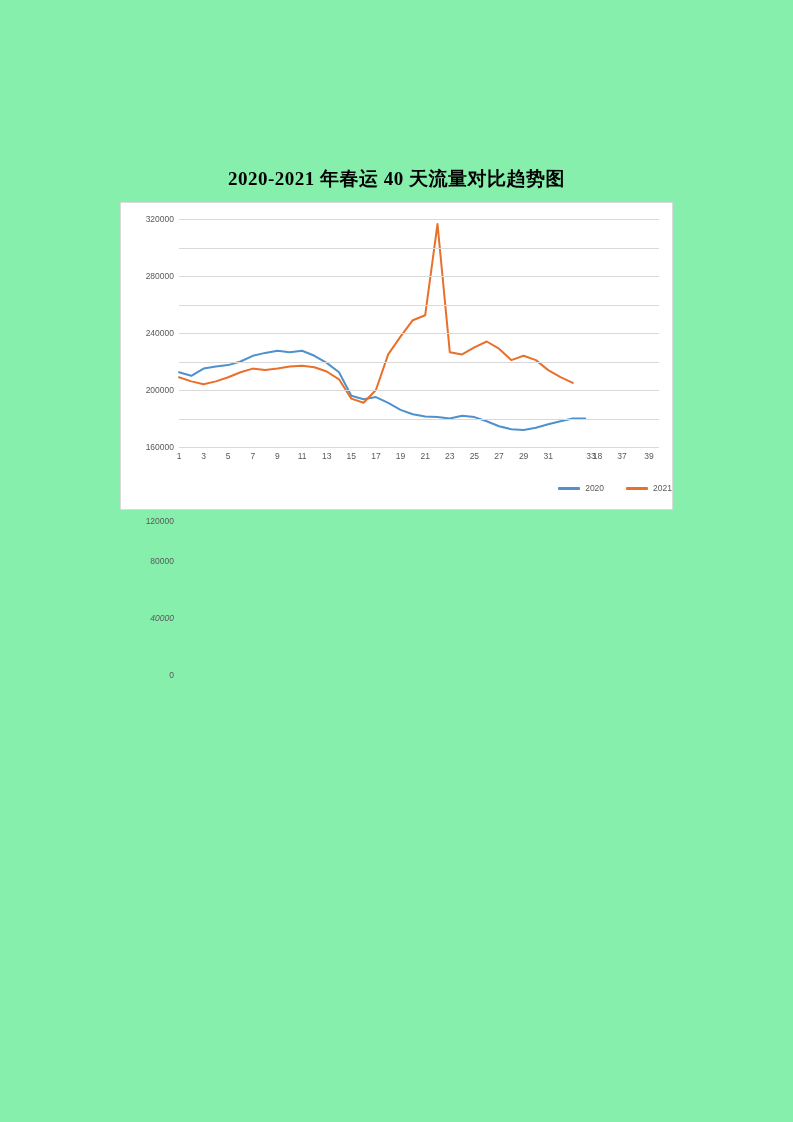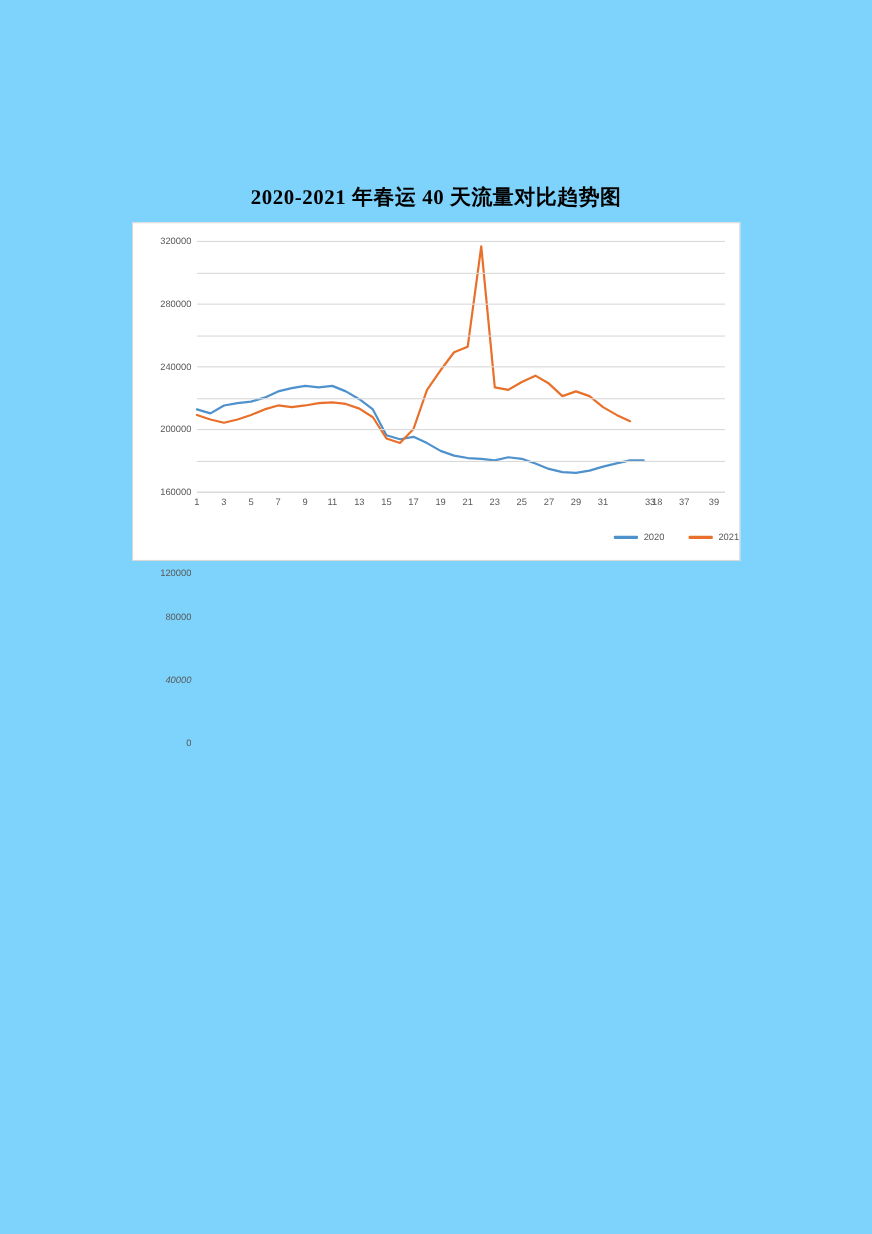--- a/index.html
+++ b/index.html
@@ -10,21 +10,21 @@
   body {
     width: 793px;
     height: 1122px;
     font-family: "Liberation Sans", sans-serif;
     position: relative;
     overflow: hidden;
   }
   .page {
     position: absolute;
     inset: 0;
-    background: #7dd3fc;
+    background: #86efac;
   }
   .doc-title {
     position: absolute;
     left: 0;
     right: 0;
     top: 166px;
     text-align: center;
     font-family: "Liberation Serif", serif;
     font-size: 19px;
     font-weight: bold;

